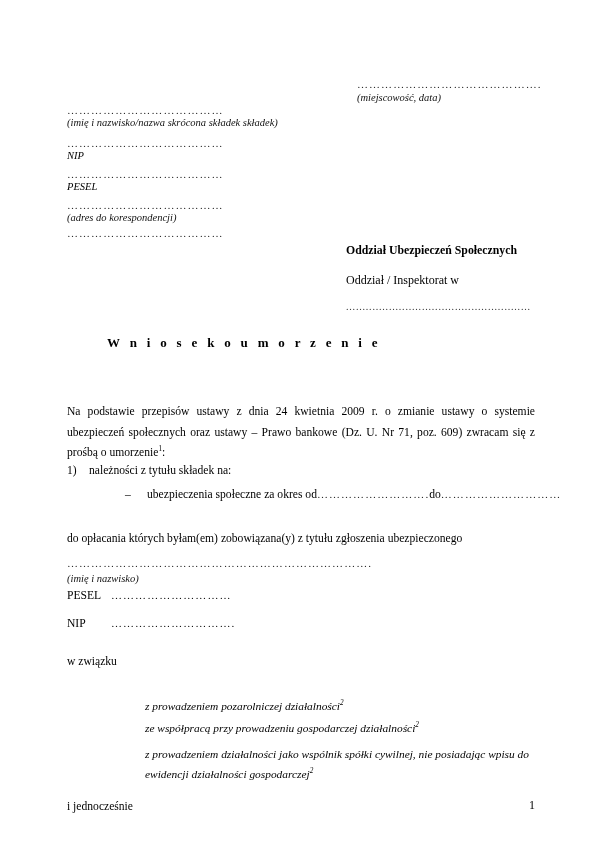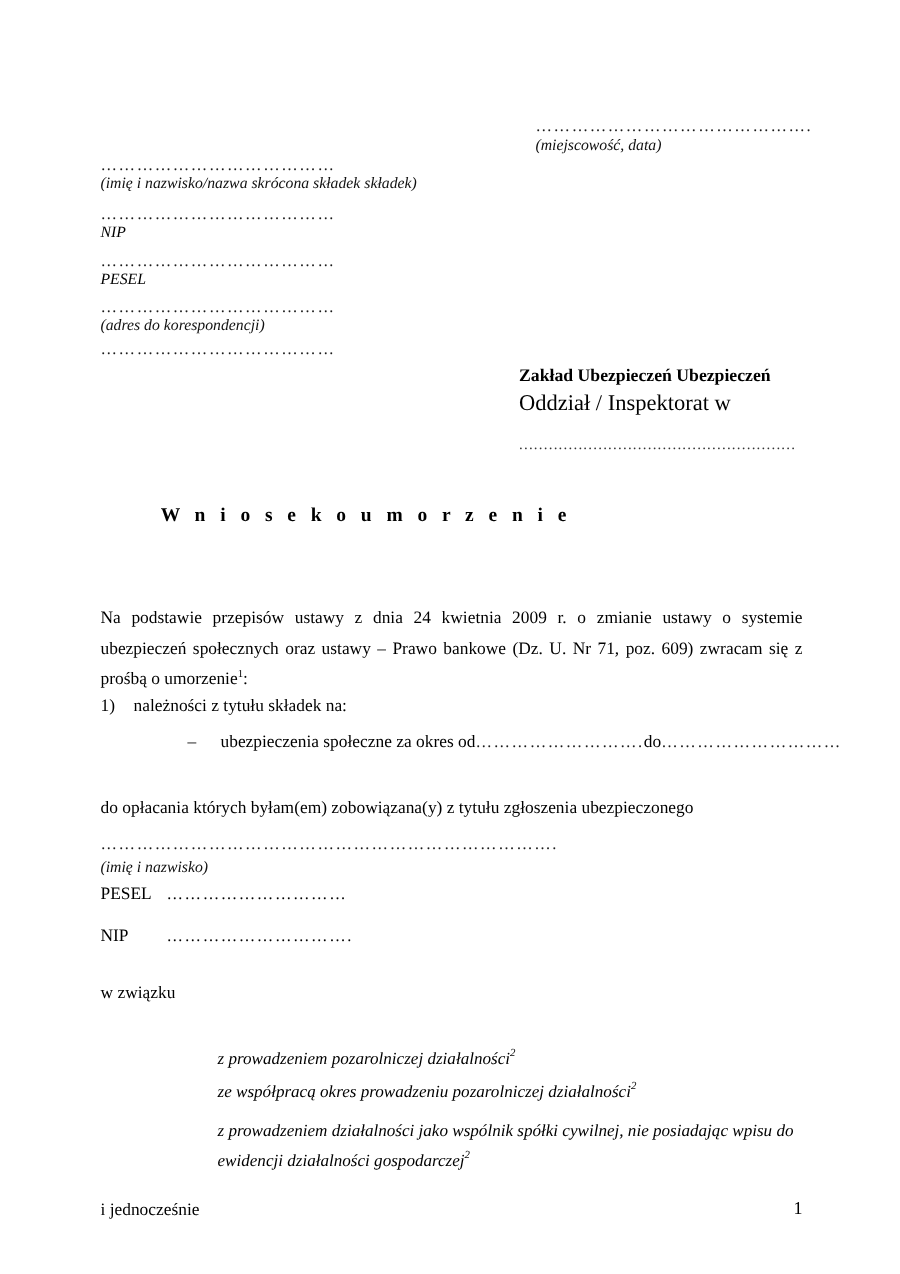--- a/index.html
+++ b/index.html
@@ -61,23 +61,23 @@
 
   
   #zus-block { left: 346px; top: 243px; width: 230px; }
   #zus-block .zus-name {
     font-weight: bold;
     font-size: 11.8px;
     display: block;
     white-space: nowrap;
   }
   #zus-block .zus-branch {
-    font-size: 15px;
-    display: block;
-    margin-top: 3px;
+    font-size: 12px;
+    display: block;
+    margin-top: 15px;
   }
   #zus-block .zus-dots {
     display: block;
     margin-top: 13px;
     font-size: 10px;
     letter-spacing: 0.8px;
     color: #333;
   }
 
   
@@ -180,21 +180,21 @@
   <div class="abs left-field" style="top:199px;">
     <span class="dots">…………………………………</span>
     <span class="caption">(adres do korespondencji)</span>
   </div>
 
   <div class="abs left-field" style="top:227px;">
     <span class="dots">…………………………………</span>
   </div>
 
   <div class="abs" id="zus-block">
-    <span class="zus-name">Zakład Ubezpieczeń Ubezpieczeń</span>
+    <span class="zus-name">Oddział Ubezpieczeń Społecznych</span>
     <span class="zus-branch">Oddział / Inspektorat w</span>
     <span class="zus-dots">........................................................</span>
   </div>
 
   <div class="abs" id="doc-title">W n i o s e k   o   u m o r z e n i e</div>
 
   <div class="abs" id="intro-para"><span>Na podstawie przepisów ustawy z dnia 24 kwietnia 2009 r. o zmianie ustawy o systemie ubezpieczeń społecznych oraz ustawy – Prawo bankowe (Dz. U. Nr 71, poz. 609) zwracam się z prośbą o umorzenie</span><sup>1</sup><span>:</span></div>
 
   <div class="abs" id="claim-item"><span class="num">1)</span><span>należności z tytułu składek na:</span></div>
 
@@ -211,21 +211,21 @@
   </div>
 
   <div class="abs id-line" style="top:589px;"><span class="id-label" style="width:44px;">PESEL</span><span class="id-dots">…………………………</span></div>
 
   <div class="abs id-line" style="top:617px;"><span class="id-label" style="width:44px;">NIP</span><span class="id-dots">………………………….</span></div>
 
   <div class="abs plain-line" style="top:655px;">w związku</div>
 
   <div class="abs opt-row" style="top:700px;"><span>z prowadzeniem pozarolniczej działalności</span><sup>2</sup></div>
 
-  <div class="abs opt-row" style="top:722px;"><span>ze współpracą okres prowadzeniu pozarolniczej działalności</span><sup>2</sup></div>
+  <div class="abs opt-row" style="top:722px;"><span>ze współpracą przy prowadzeniu gospodarczej działalności</span><sup>2</sup></div>
 
   <div class="abs opt-wrap" style="top:744px;"><span>z prowadzeniem działalności jako wspólnik spółki cywilnej, nie posiadając wpisu do</span><br><span>ewidencji działalności gospodarczej</span><sup>2</sup></div>
 
   <div class="abs plain-line" style="top:800px;">i jednocześnie</div>
 
   <div class="abs" id="page-number">1</div>
 
 </div>
 
 </body></html>

